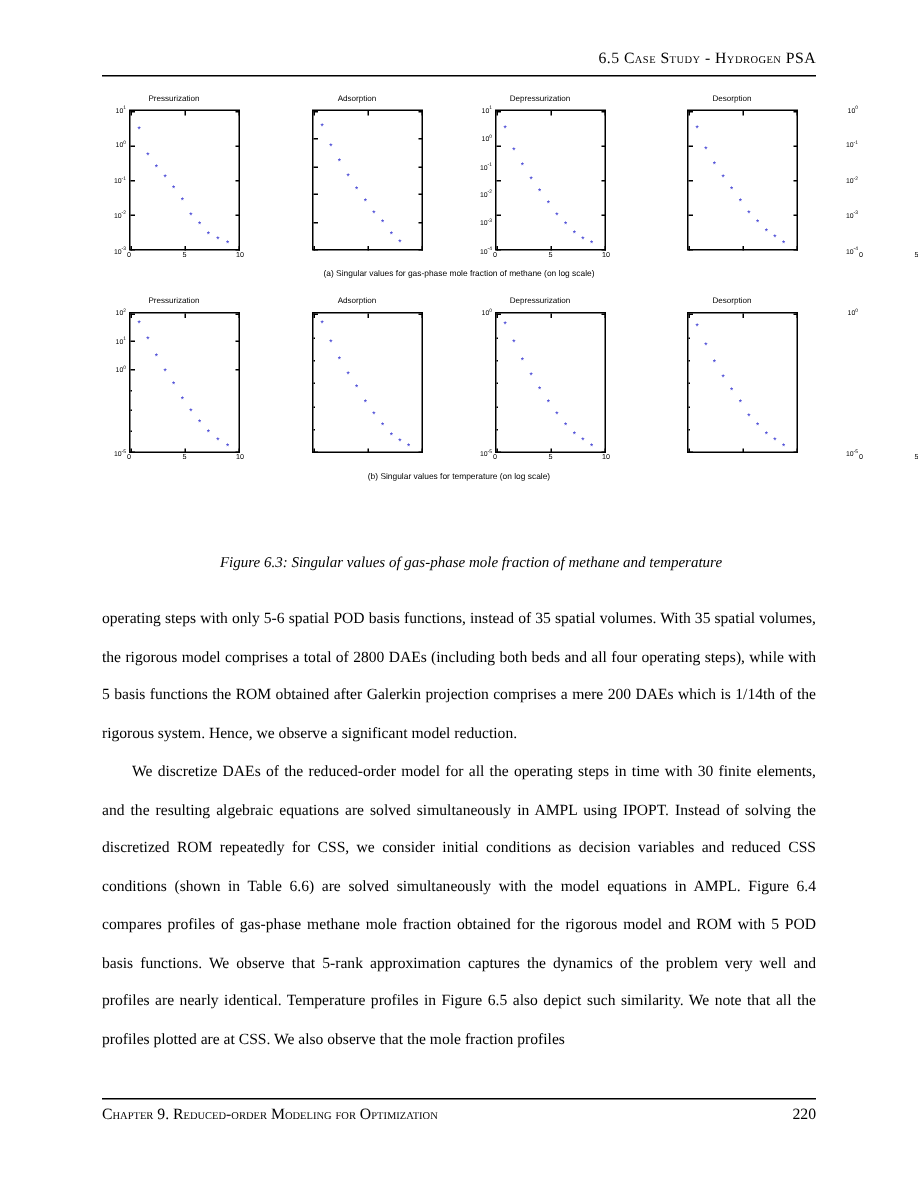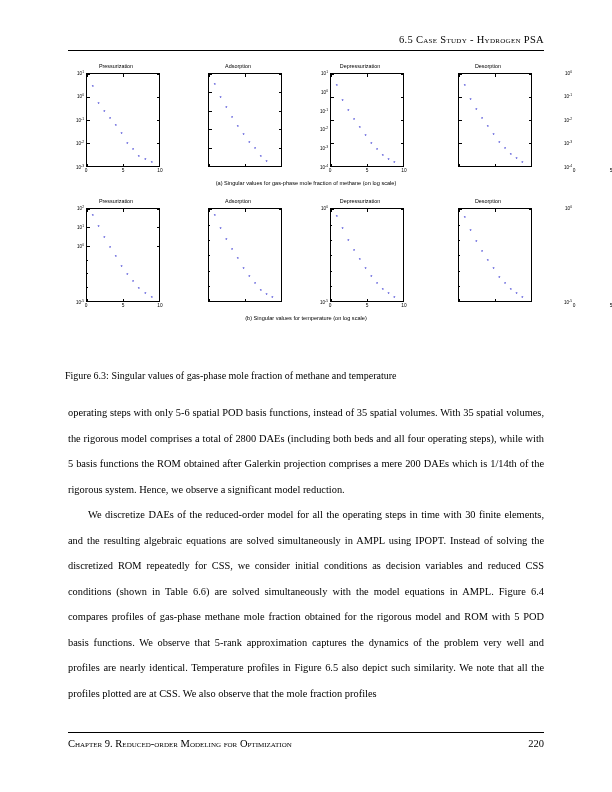--- a/index.html
+++ b/index.html
@@ -164,24 +164,26 @@
   .subcaption {
     position: absolute;
     left: 0;
     width: 476px;
     text-align: center;
     font-size: 5.6px;
     font-family: "Liberation Sans", sans-serif;
   }
   .caption {
     position: absolute;
-    left: 65px;
+    left: 76px;
     top: 370px;
     width: 476px;
+    text-align: center;
     font-size: 10px;
+    font-style: italic;
   }
 
   
   .body-text {
     position: absolute;
     left: 68px;
     top: 400px;
     width: 476px;
     font-size: 10.4px;
     line-height: 25.5px;

